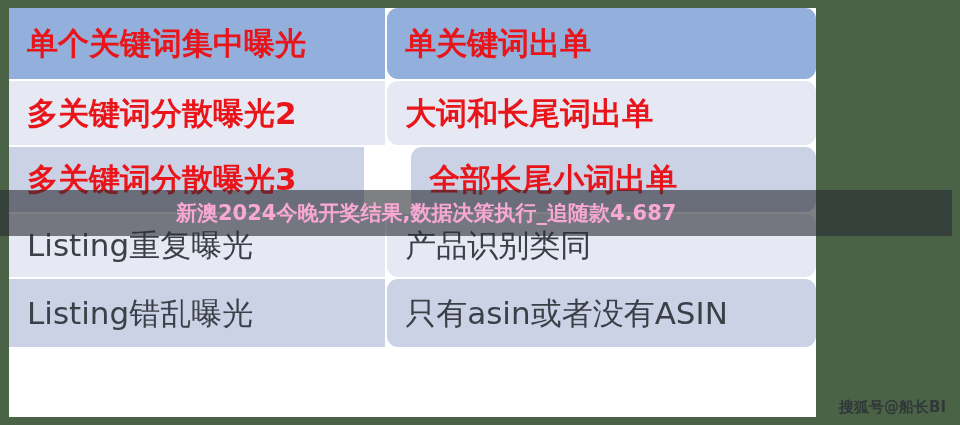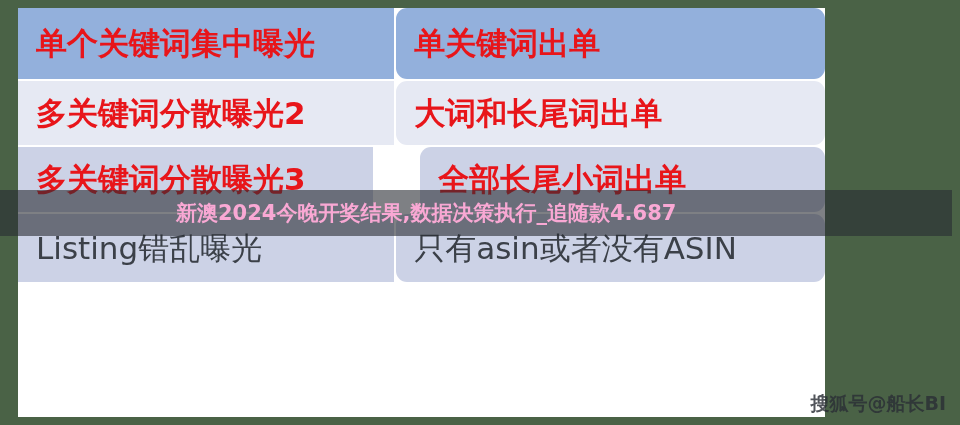--- a/index.html
+++ b/index.html
@@ -18,21 +18,21 @@
     position: relative;
     width: 960px;
     height: 425px;
     background: #4a6246;
     box-sizing: border-box;
   }
 
   
   #table-frame {
     position: absolute;
-    left: 18px;
+    left: 9px;
     top: 8px;
     width: 807px;
     height: 409px;
     background: #ffffff;
     box-sizing: border-box;
     overflow: hidden;
   }
 
   .table-row {
     display: flex;
@@ -90,21 +90,21 @@
     letter-spacing: 0px;
     white-space: nowrap;
     pointer-events: none;
   }
 
   
   #sohu-watermark {
     position: absolute;
     right: 14px;
     bottom: 8px;
-    font-size: 19px;
+    font-size: 15px;
     font-weight: 700;
     color: #2b2f36;
     opacity: 0.82;
     white-space: nowrap;
     letter-spacing: 0px;
   }
 </style>
 </head>
 <body>
 
@@ -133,20 +133,28 @@
 
     <div class="table-row row-alt-a" style="height:67px;gap:45px;">
       <div class="cell col-left">
         <span class="txt red">多关键词分散曝光3</span>
       </div>
       <div class="cell col-right">
         <span class="txt red">全部长尾小词出单</span>
       </div>
     </div>
 
+    <div class="table-row row-alt-b" style="height:65px;">
+      <div class="cell col-left">
+        <span class="txt dark">Listing重复曝光</span>
+      </div>
+      <div class="cell col-right">
+        <span class="txt dark">产品识别类同</span>
+      </div>
+    </div>
 
     <div class="table-row row-alt-a" style="height:68px;">
       <div class="cell col-left">
         <span class="txt dark">Listing错乱曝光</span>
       </div>
       <div class="cell col-right">
         <span class="txt dark">只有asin或者没有ASIN</span>
       </div>
     </div>
 

